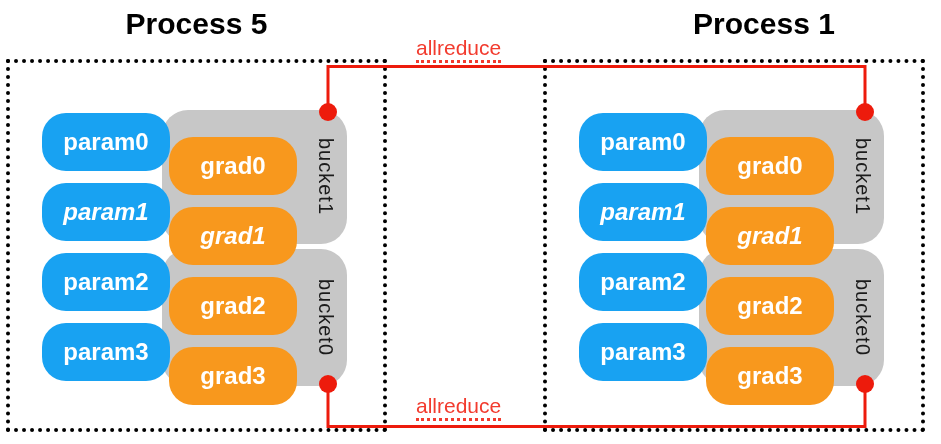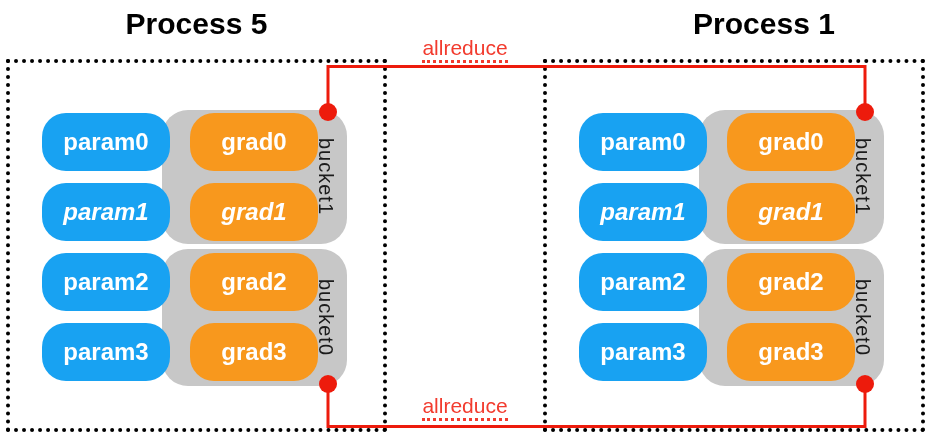--- a/index.html
+++ b/index.html
@@ -30,29 +30,29 @@
   .bucket-label {
     writing-mode: vertical-rl; text-orientation: mixed;
     font-size: 20px; color: #1b1b1b; letter-spacing: 1px; user-select: none;
   }
   .chip {
     position: absolute; width: 128px; height: 58px; border-radius: 24px;
     display: flex; align-items: center; justify-content: center;
     color: #ffffff; font-size: 24px; font-weight: 700; z-index: 2;
   }
   .chip.param { left: 32px;  background: var(--param_blue); }
-  .chip.grad  { left: 180px; background: var(--grad_orange); }
+  .chip.grad  { left: 159px; background: var(--grad_orange); margin-top: 24px; }
   .row-0 { top: 50px; }  .row-1 { top: 120px; font-style: italic; }
   .row-2 { top: 190px; } .row-3 { top: 260px; text-align: right; }
   #connector-overlay {
     position: absolute; left: 0; top: 0; width: 941px; height: 444px;
     z-index: 5; pointer-events: none;
   }
   .allreduce-label {
-    position: absolute; left: 400px; width: 130px; text-align: center;
+    position: absolute; left: 416px; width: 130px; text-align: left;
     font-size: 21px; color: var(--allreduce_red); z-index: 6;
   }
   .allreduce-label span {
     display: inline-block; border-bottom: 3px dotted currentColor; padding-bottom: 0px;
   }
   #allreduce-top    { top: 36px; }
   #allreduce-bottom { top: 394px; }
 </style>
 </head>
 <body>

